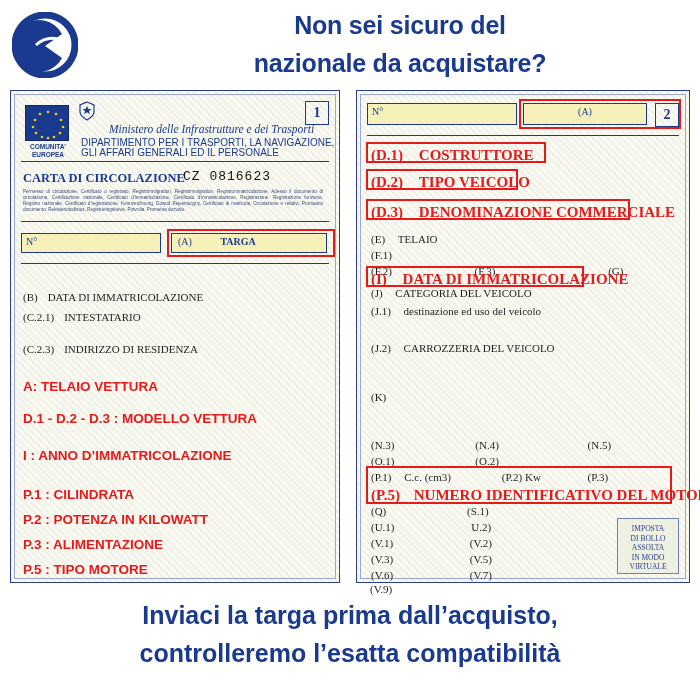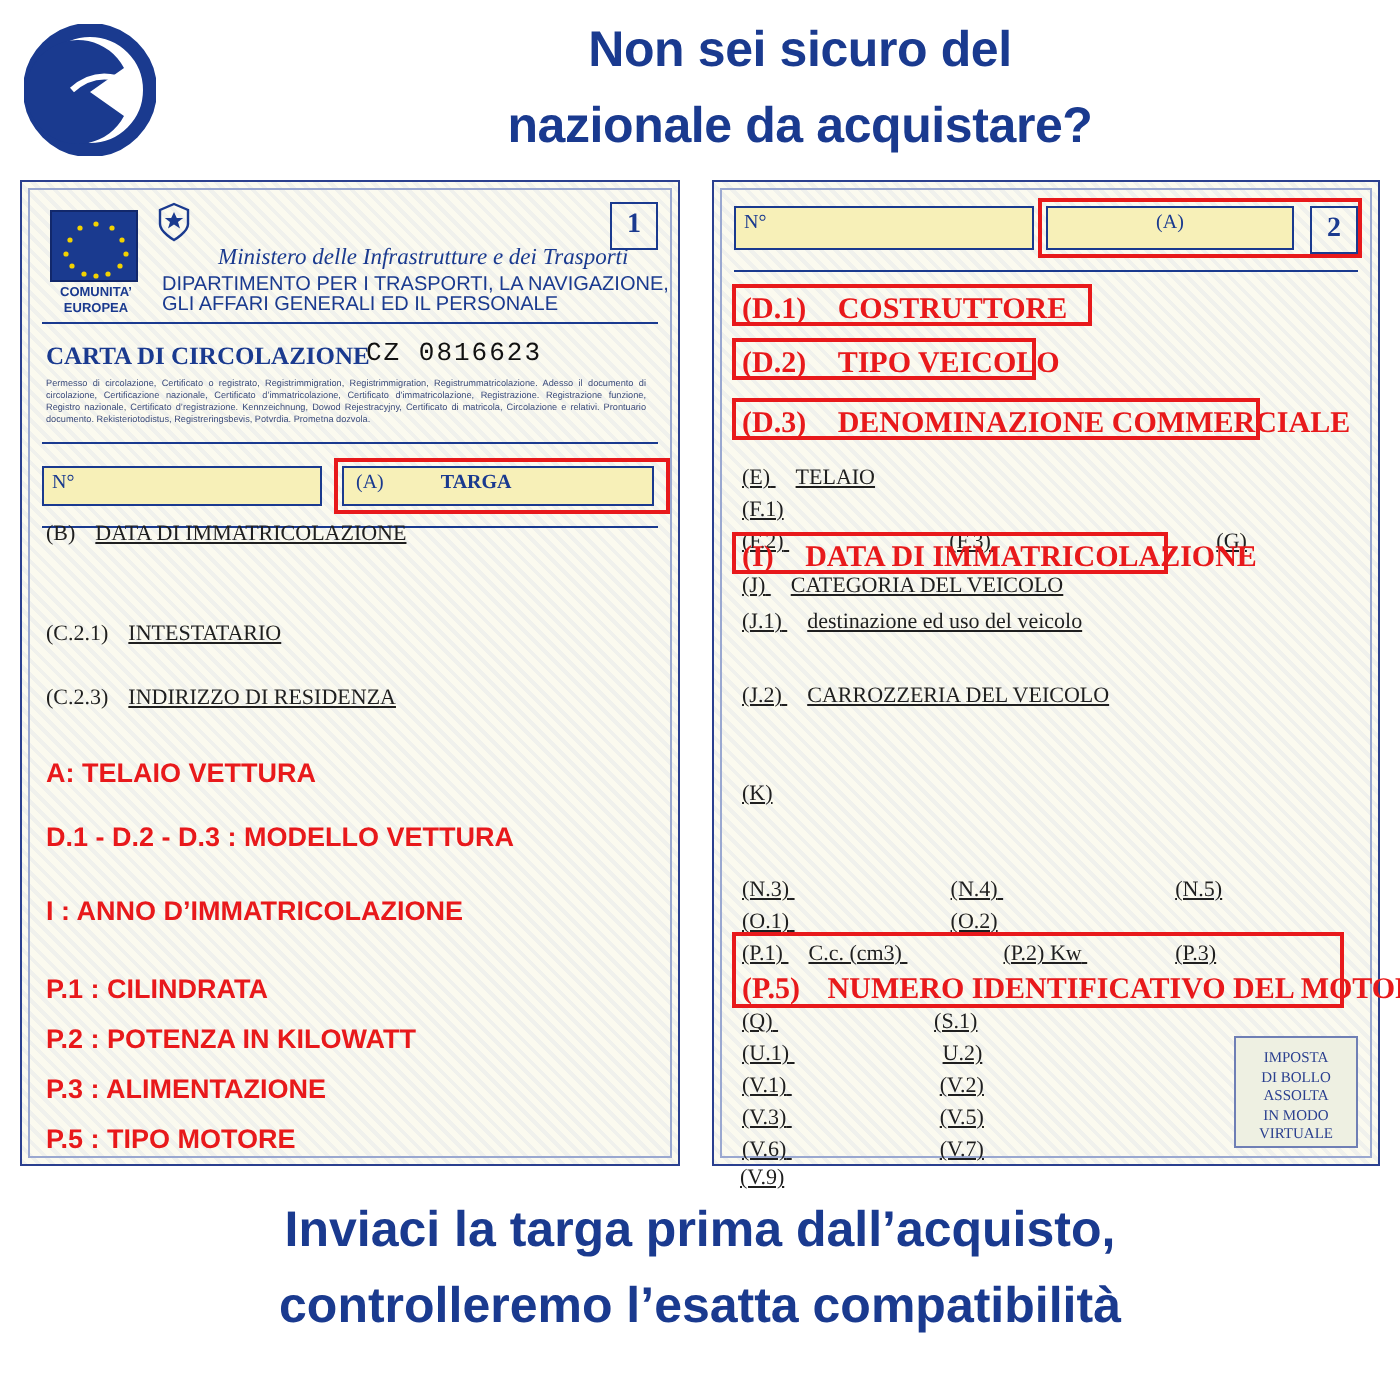--- a/index.html
+++ b/index.html
@@ -186,21 +186,20 @@
     text-align: justify;
   }
 
   
   .field {
     position: absolute;
     font-size: 11px;
     color: #1f1f1f;
     font-family: "Liberation Serif", serif;
     white-space: nowrap;
-    text-decoration: underline;
   }
   .field .code { display: inline-block; }
   .field .lbl { padding-left: 10px; }
 
   
   .nbox {
     position: absolute;
     border: 1px solid #1a3a8f;
     background: #f7f0b8;
     box-sizing: border-box;
@@ -336,21 +335,21 @@
     <span>N°</span>
   </div>
   <div class="nbox" style="left:160px; top:142px; width:156px; height:20px; text-align:left; padding-left:6px;">
     <span>(A)</span>
     <span style="padding-left:26px; font-weight:bold;">TARGA</span>
   </div>
   <div class="redbox" style="left:156px; top:138px; width:168px; height:28px;"></div>
 
   <div class="hrule" style="top:172px"></div>
 
-  <div class="field" style="left:12px; top:170px;">
+  <div class="field" style="left:12px; top:200px;">
     <span class="code">(B)</span><span class="lbl">DATA DI IMMATRICOLAZIONE</span>
   </div>
   <div class="field" style="left:12px; top:220px;">
     <span class="code">(C.2.1)</span><span class="lbl">INTESTATARIO</span>
   </div>
   <div class="field" style="left:12px; top:252px;">
     <span class="code">(C.2.3)</span><span class="lbl">INDIRIZZO DI RESIDENZA</span>
   </div>
 
   <div class="redtext" style="left:12px; top:288px;">A: TELAIO VETTURA</div>

